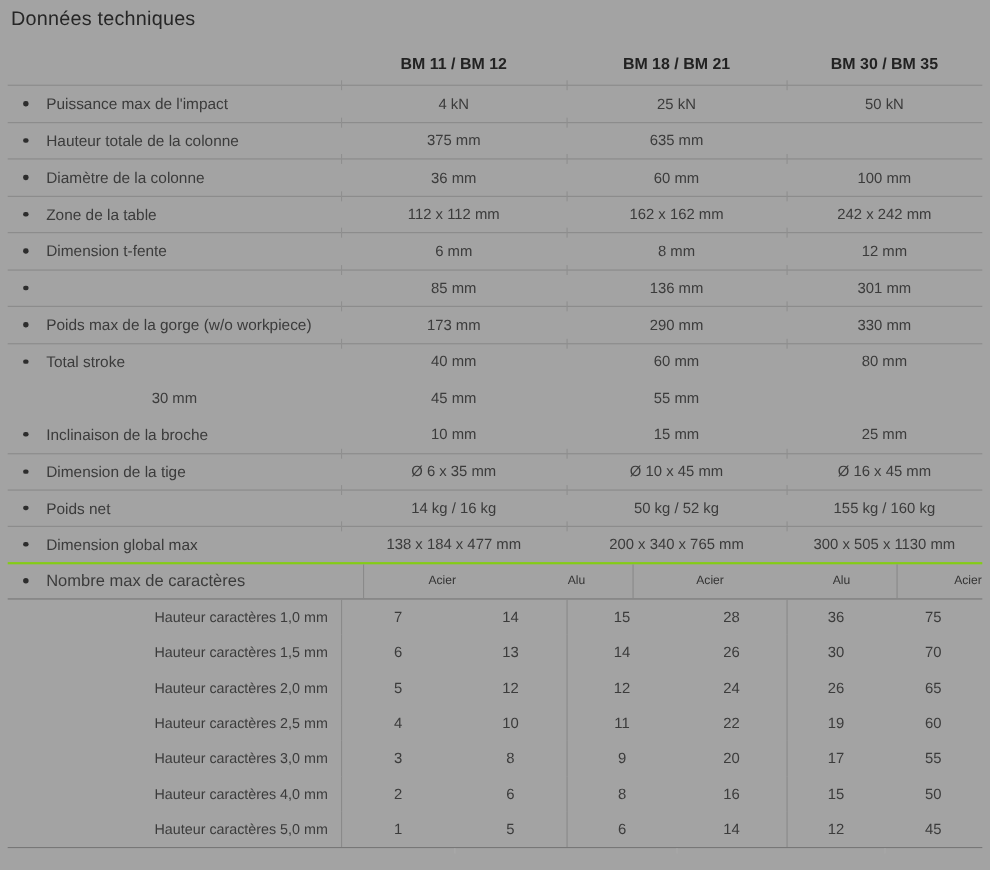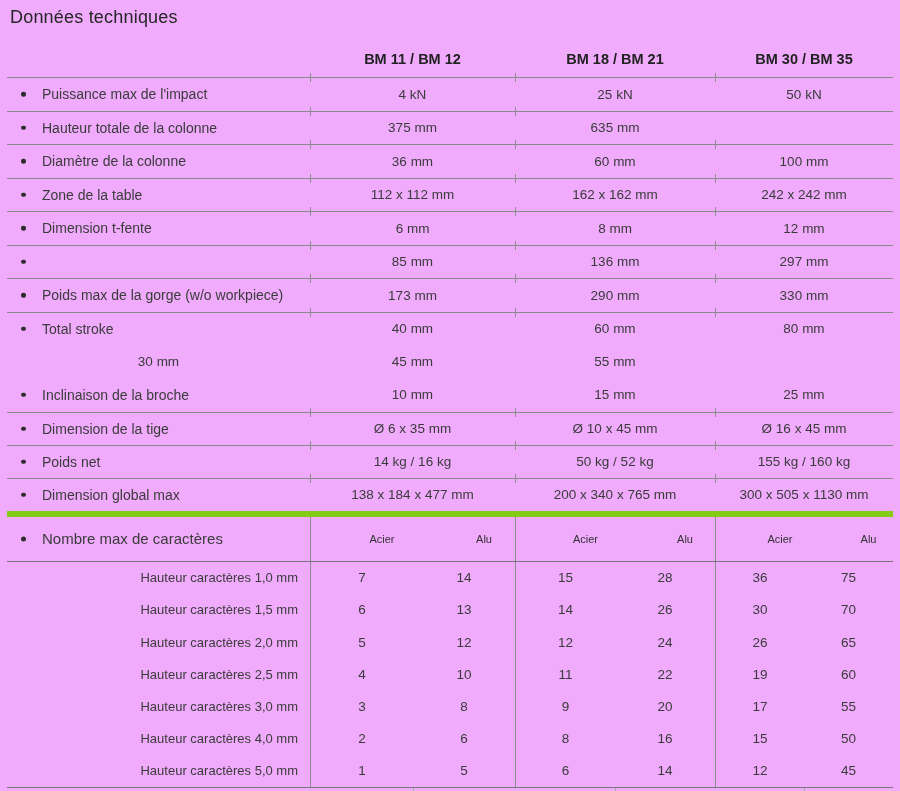--- a/index.html
+++ b/index.html
@@ -1,21 +1,21 @@
 <!DOCTYPE html>
 <html><head>
 <meta charset="utf-8">
 <style>
   * { box-sizing: border-box; margin: 0; padding: 0; }
   html, body { background: #ffffff; }
   .page {
     position: relative;
     width: 900px;
     height: 791px;
-    background: #f0abfc;
+    background: #a3a3a3;
     font-family: "Liberation Sans", sans-serif;
     color: #3b3b3b;
     overflow: hidden;
   }
   .title {
     position: absolute;
     left: 10px;
     top: 7px;
     font-size: 18px;
     color: #262626;
@@ -85,23 +85,24 @@
     left: -0.5px;
     top: -5px;
     width: 1px;
     height: 9px;
     background: #8f8f8f;
   }
   
   .chead {
     display: grid;
     grid-template-columns: 303px 103px 102px 100px 100px 89px 89px;
-    height: 51px;
-    border-top: 6px solid #84cc16;
+    height: 34px;
+    border-top: 2px solid #84cc16;
     border-bottom: 1px solid #777777;
+    gap: 20px;
   }
   .chead .lbl { font-size: 15px; }
   .mat {
     display: flex;
     align-items: center;
     justify-content: center;
     font-size: 11px;
     color: #333333;
     padding-left: 40px;
   }
@@ -203,21 +204,21 @@
       <div class="val">8 mm</div>
       <div class="val">12 mm</div>
     </div>
 
     <div class="trow r ruled">
       <div class="lbl">
           <span class="bullet"></span>
         </div>
       <div class="val">85 mm</div>
       <div class="val">136 mm</div>
-      <div class="val">297 mm</div>
+      <div class="val">301 mm</div>
     </div>
 
     <div class="trow r ruled">
       <div class="lbl">
           <span class="bullet"></span>
           <span>Poids max de la gorge (w/o workpiece)</span>
         </div>
       <div class="val">173 mm</div>
       <div class="val">290 mm</div>
       <div class="val">330 mm</div>

